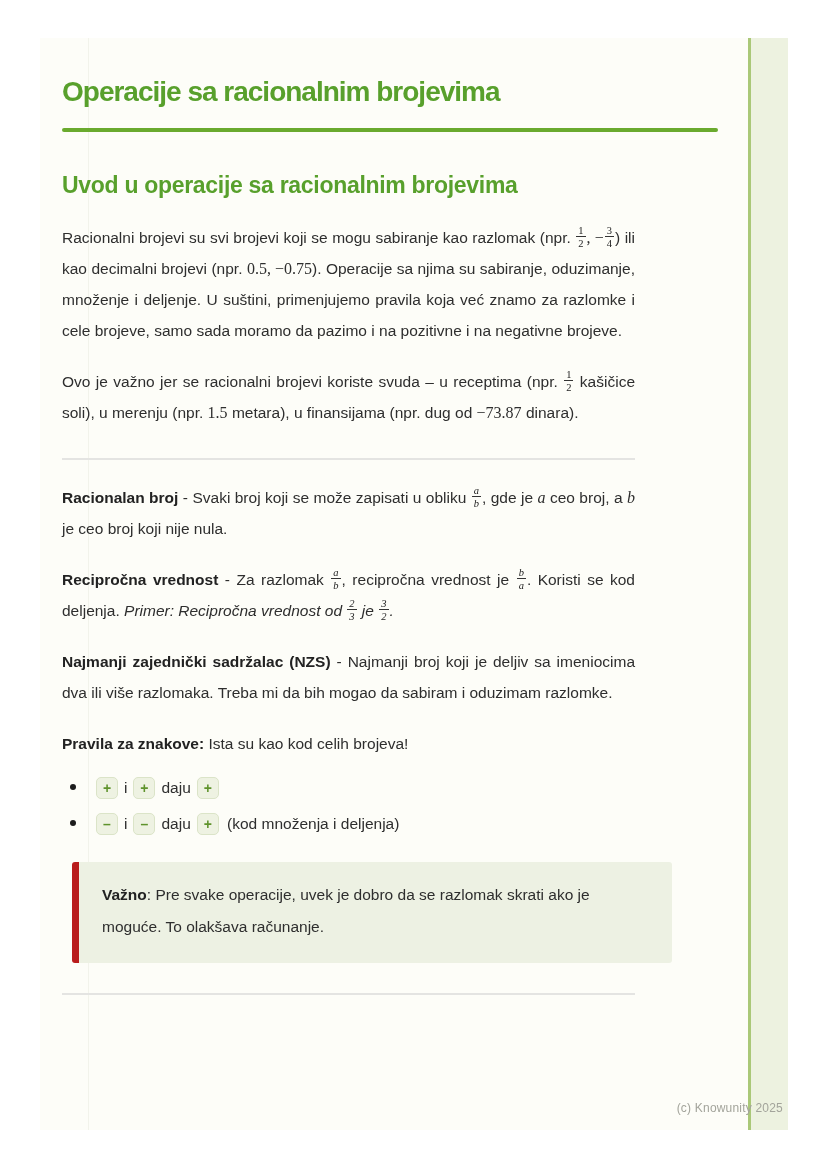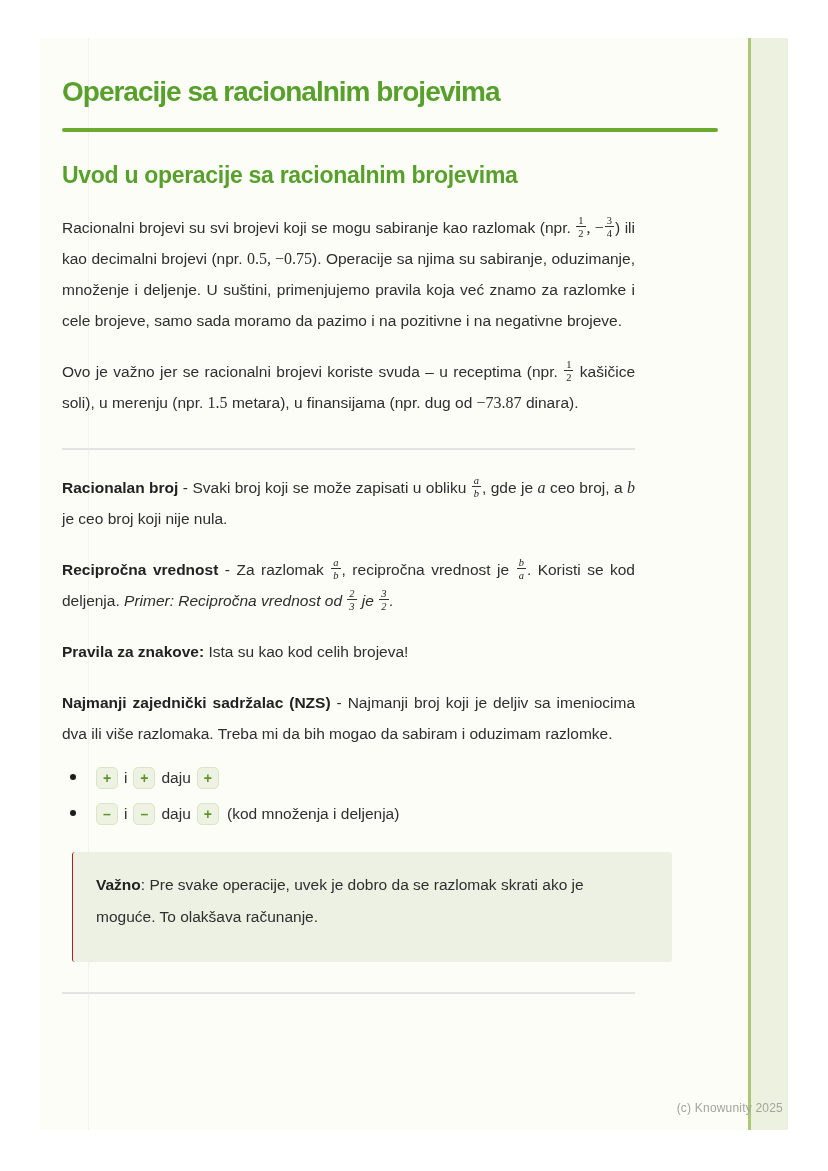--- a/index.html
+++ b/index.html
@@ -27,21 +27,21 @@
   }
   .doc-title{
     margin:0;color:#58a02c;font-weight:700;font-size:28px;line-height:1.3;
     letter-spacing:-1px;max-width:680px;
   }
   .title-rule{
     height:4px;background:#6aaa2e;border:none;border-radius:2px;
     margin:18px 0 0 0;width:656px;
   }
   .h2{
-    margin:30px 0 0 0;color:#58a02c;font-weight:700;font-size:23px;
+    margin:40px 0 0 0;color:#58a02c;font-weight:700;font-size:23px;
     letter-spacing:-0.3px;line-height:1.2;
   }
   .para{
     margin:22px 0 0 0;max-width:573px;
     color:#2e2e2e;font-size:15.5px;line-height:31px;text-align:justify;
   }
   .para.tight{margin-top:20px;}
   .bold{font-weight:700;color:#222;}
   .math{font-family:"Liberation Serif", serif;font-size:16px;}
   .mvar{font-family:"Liberation Serif", serif;font-style:italic;font-size:16px;}
@@ -72,22 +72,22 @@
   .badge{
     display:inline-block;width:22px;height:22px;line-height:21px;
     background:#eef2e2;border:1px solid #dbe4c8;border-radius:5px;
     color:#5f932c;text-align:center;font-weight:700;font-size:14px;
     margin:0 4px;vertical-align:middle;box-sizing:border-box;
   }
   .rule-word{margin:0 2px;vertical-align:middle;}
   .rule-note{vertical-align:middle;}
   .callout{
     margin:26px 0 0 10px;width:600px;box-sizing:border-box;
-    background:#edf1e3;border-left:1px solid #b91c1c;border-radius:3px;
-    padding:17px 28px 29px 23px;
+    background:#edf1e3;border-left:7px solid #b91c1c;border-radius:3px;
+    padding:17px 28px 20px 23px;
   }
   .callout p{
     margin:0;color:#2e2e2e;font-size:15.5px;line-height:32px;text-align:left;
   }
   .footer{
     position:absolute;right:5px;bottom:15px;z-index:3;
     color:#a3a49b;font-size:12px;letter-spacing:0.2px;
   }
 </style>
 </head>
@@ -131,23 +131,23 @@
           <span class="num">b</span>
           <span class="den">a</span>
         </span><span>. Koristi se kod deljenja. </span><span class="em-seg"><span>Primer: Recipročna vrednost od </span><span class="frac">
             <span class="num">2</span>
             <span class="den">3</span>
           </span><span> je </span><span class="frac">
             <span class="num">3</span>
             <span class="den">2</span>
           </span><span>.</span></span></p>
 
+    <p class="para tight"><span class="bold">Najmanji zajednički sadržalac (NZS)</span><span> - Najmanji broj koji je deljiv sa imeniocima dva ili više razlomaka. Treba mi da bih mogao da sabiram i oduzimam razlomke.</span></p>
+
     <p class="para tight"><span class="bold">Pravila za znakove:</span><span> Ista su kao kod celih brojeva!</span></p>
-
-    <p class="para tight"><span class="bold">Najmanji zajednički sadržalac (NZS)</span><span> - Najmanji broj koji je deljiv sa imeniocima dva ili više razlomaka. Treba mi da bih mogao da sabiram i oduzimam razlomke.</span></p>
 
     <ul class="rules">
       <li><span class="badge">+</span><span class="rule-word">i</span><span class="badge">+</span><span class="rule-word">daju</span><span class="badge">+</span><span class="rule-note"></span></li>
       <li><span class="badge">–</span><span class="rule-word">i</span><span class="badge">–</span><span class="rule-word">daju</span><span class="badge">+</span><span class="rule-note"> (kod množenja i deljenja)</span></li>
     </ul>
 
     <div class="callout">
       <p><span class="bold">Važno</span><span>: Pre svake operacije, uvek je dobro da se razlomak skrati ako je moguće. To olakšava računanje.</span></p>
     </div>
 

